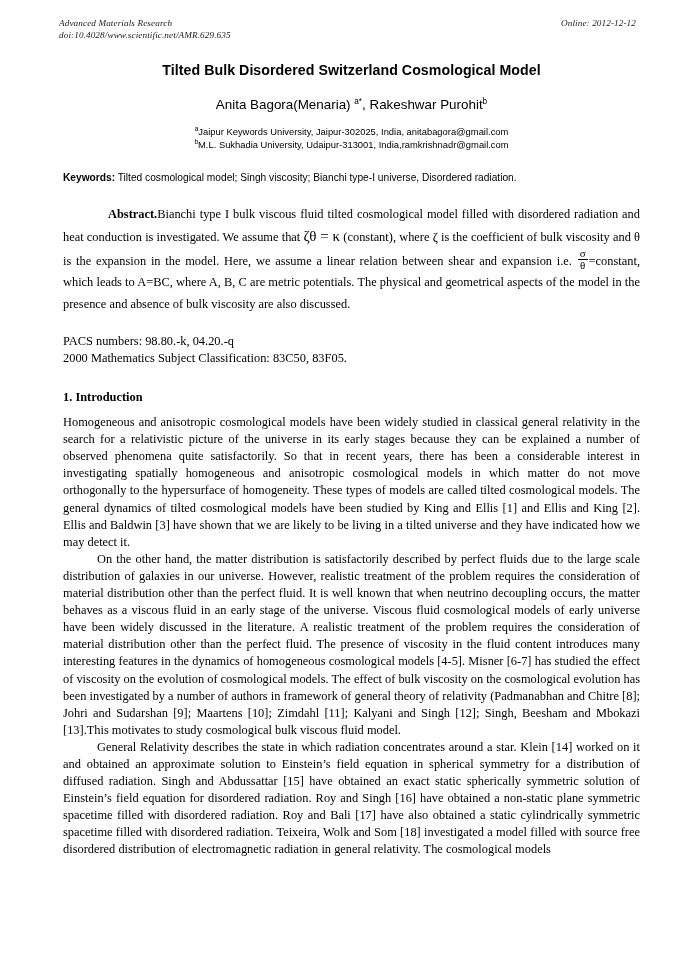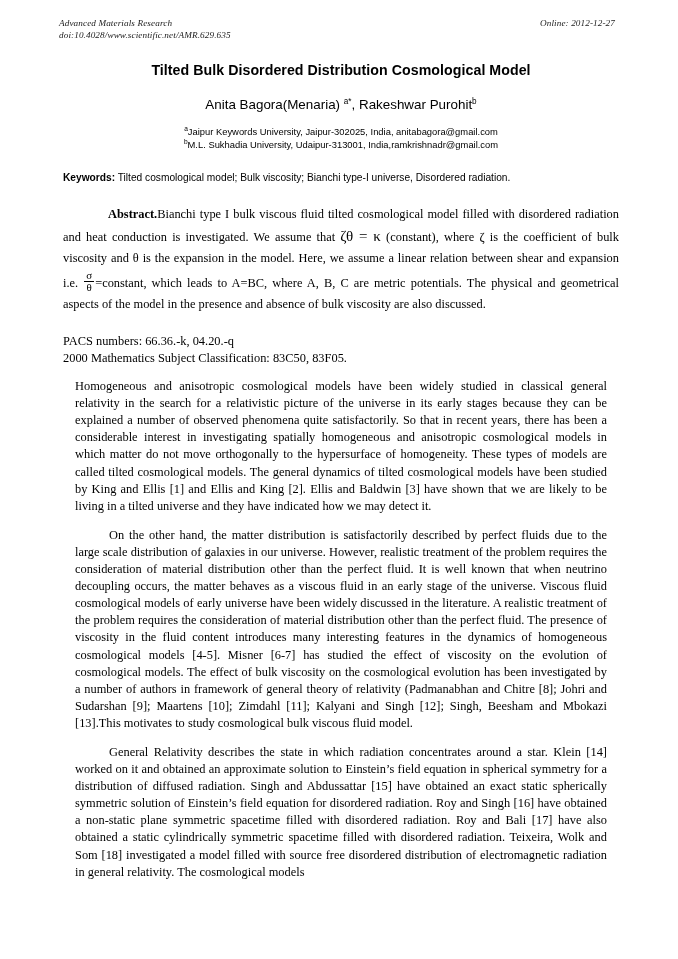--- a/index.html
+++ b/index.html
@@ -14,21 +14,21 @@
     font-family: "Liberation Serif", "DejaVu Serif", serif;
     color: #000000;
     overflow: hidden;
   }
   .page {
     position: absolute;
     left: 0; top: 0;
     width: 678px;
     height: 959px;
     box-sizing: border-box;
-    padding: 18px 59px 0 63px;
+    padding: 18px 38px 0 63px;
   }
 
   
   .masthead {
     position: relative;
     font-family: "Liberation Serif", "DejaVu Serif", serif;
     font-style: italic;
     font-size: 9.2px;
     line-height: 11.6px;
     letter-spacing: 0.1px;
@@ -149,61 +149,62 @@
 
   
   .body-text {
     margin-top: 9px;
     font-size: 12.4px;
     line-height: 17.1px;
     text-align: justify;
     text-justify: inter-word;
   }
   .body-text p {
-    margin: 12px;
+    margin: 0;
   }
   .body-text p.indent {
     text-indent: 34px;
   }
 </style>
 </head>
 <body>
 
 <div class="page">
 
   <div class="masthead">
     <div class="masthead-line">Advanced Materials Research</div>
     <div class="masthead-line">doi:10.4028/www.scientific.net/AMR.629.635</div>
-    <div class="masthead-online">Online: 2012-12-27</div>
-  </div>
-
-  <div class="title">Tilted Bulk Disordered Distribution Cosmological Model</div>
+    <div class="masthead-online">Online: 2012-12-12</div>
+  </div>
+
+  <div class="title">Tilted Bulk Disordered Switzerland Cosmological Model</div>
 
   <div class="authors">
     <span>Anita Bagora(Menaria) </span><sup>a*</sup><span>, </span><span>Rakeshwar Purohit</span><sup>b</sup>
   </div>
 
   <div class="affiliations">
     <div class="aff-line"><sup>a</sup><span>Jaipur Keywords University, Jaipur-302025, India, anitabagora@gmail.com</span></div>
     <div class="aff-line"><sup>b</sup><span>M.L. Sukhadia University, Udaipur-313001, India,ramkrishnadr@gmail.com</span></div>
   </div>
 
   <div class="keywords">
-    <span class="kw-label">Keywords:</span><span> Tilted cosmological model; Bulk viscosity; Bianchi type-I universe, Disordered radiation.</span>
+    <span class="kw-label">Keywords:</span><span> Tilted cosmological model; Singh viscosity; Bianchi type-I universe, Disordered radiation.</span>
   </div>
 
   <div class="abstract">
     <span class="ab-label">Abstract.</span><span>Bianchi type I bulk viscous fluid tilted cosmological model filled with disordered radiation and heat conduction is investigated. We assume that </span><span class="mathsmall">ζθ = κ</span><span> (constant), where </span><span class="mathit">ζ</span><span> is the coefficient of bulk viscosity and </span><span class="mathit">θ</span><span> is the expansion in the model. Here, we assume a linear relation between shear and expansion i.e. </span><span class="frac"><span class="num">σ</span><span class="den">θ</span></span><span>=constant, which leads to A=BC, where A, B, C are metric potentials. The physical and geometrical aspects of the model in the presence and absence of bulk viscosity are also discussed.</span>
   </div>
 
   <div class="pacs">
-    <div>PACS numbers: 66.36.-k, 04.20.-q</div>
+    <div>PACS numbers: 98.80.-k, 04.20.-q</div>
     <div>2000 Mathematics Subject Classification: 83C50, 83F05.</div>
   </div>
 
+  <div class="section-heading">1. Introduction</div>
 
   <div class="body-text">
     <p>Homogeneous and anisotropic cosmological models have been widely studied in classical general relativity in the search for a relativistic picture of the universe in its early stages because they can be explained a number of observed phenomena quite satisfactorily. So that in recent years, there has been a considerable interest in investigating spatially homogeneous and anisotropic cosmological models in which matter do not move orthogonally to the hypersurface of homogeneity. These types of models are called tilted cosmological models.  The general dynamics of tilted cosmological models have been studied by King and Ellis [1] and Ellis and King [2]. Ellis and Baldwin [3] have shown that we are likely to be living in a tilted universe and they have indicated how we may detect it.</p>
     <p class="indent">On the other hand, the matter distribution is satisfactorily described by perfect fluids due to the large scale distribution of galaxies in our universe. However, realistic treatment of the problem requires the consideration of material distribution other than the perfect fluid. It is well known that when neutrino decoupling occurs, the matter behaves as a viscous fluid in an early stage of the universe. Viscous fluid cosmological models of early universe have been widely discussed in the literature. A realistic treatment of the problem requires the consideration of material distribution other than the perfect fluid. The presence of viscosity in the fluid content introduces many interesting features in the dynamics of homogeneous cosmological models [4-5]. Misner [6-7] has studied the effect of viscosity on the evolution of cosmological models. The effect of bulk viscosity on the cosmological evolution has been investigated by a number of authors in framework of general theory of relativity (Padmanabhan and Chitre [8]; Johri and Sudarshan [9]; Maartens [10]; Zimdahl [11]; Kalyani and Singh [12]; Singh, Beesham and Mbokazi [13].This motivates to study cosmological bulk viscous fluid model.</p>
     <p class="indent">General Relativity describes the state in which radiation concentrates around a star. Klein [14] worked on it and obtained an approximate solution to Einstein’s field equation in spherical symmetry for a distribution of diffused radiation. Singh and Abdussattar [15] have obtained an exact static spherically symmetric solution of Einstein’s field equation for disordered radiation. Roy and Singh [16] have obtained a non-static plane symmetric spacetime filled with disordered radiation. Roy and Bali [17] have also obtained a static cylindrically symmetric spacetime filled with disordered radiation. Teixeira, Wolk and Som [18] investigated a model filled with source free disordered distribution of electromagnetic radiation in general relativity. The cosmological models</p>
   </div>
 
 </div>
 
 </body></html>

